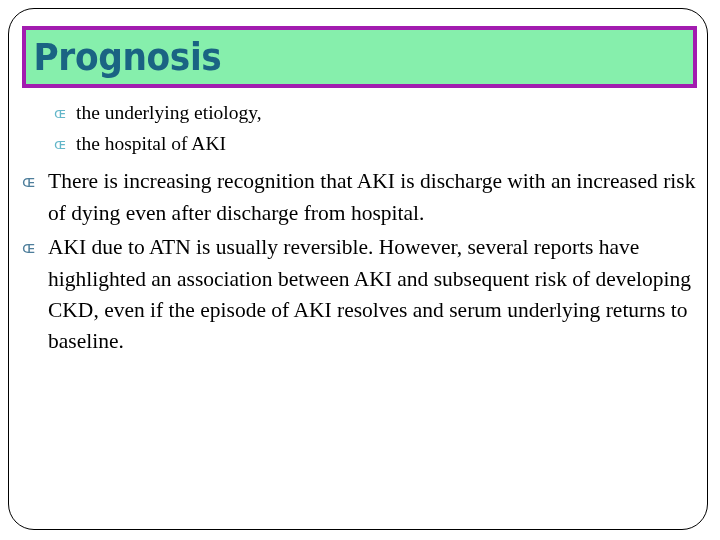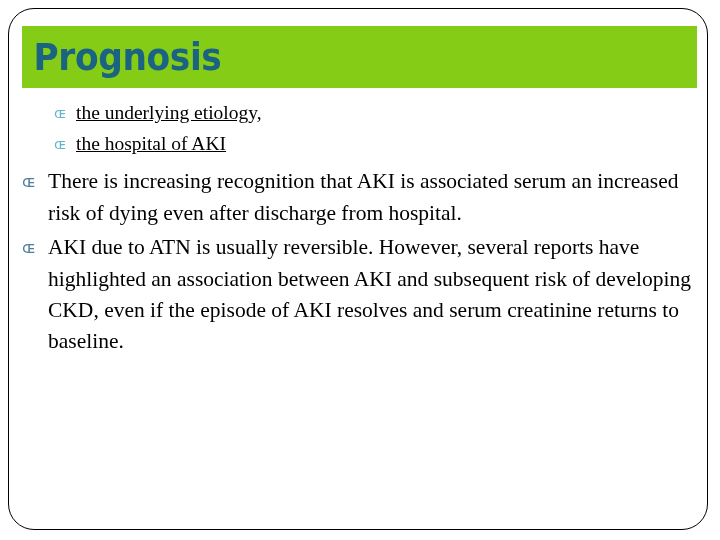--- a/index.html
+++ b/index.html
@@ -38,23 +38,23 @@
     pointer-events: none;
   }
 
   
   .title-box {
     position: absolute;
     left: 22px;
     top: 26px;
     width: 675px;
     height: 62px;
-    border: 4px solid #84cc16;
+    border: 4px solid #a21caf;
     box-sizing: border-box;
-    background: #84cc16;
+    background: #86efac;
     display: flex;
     align-items: center;
   }
   .title-text {
     font-family: "DejaVu Sans", "Liberation Sans", sans-serif;
     font-weight: bold;
     font-size: 37px;
     line-height: 1;
     color: #1A6383;
     letter-spacing: -0.4px;
@@ -114,21 +114,21 @@
   .lvl2 .marker {
     display: inline-block;
     width: 22px;
     text-indent: 0;
     font-family: "DejaVu Sans", sans-serif;
     font-size: 14.5px;
     color: #63B6C9;
     vertical-align: baseline;
     transform: translateY(-1px);
   }
-  .lvl2 .txt { text-indent: 0; text-decoration: underline; }
+  .lvl2 .txt { text-indent: 0; }
 
   .para-gap { height: 3px; }
 </style>
 </head>
 <body>
 
 <div class="slide">
 
   <div class="slide-frame"></div>
 
@@ -139,20 +139,20 @@
   <div class="body-area">
 
 
     <div class="lvl2-group">
       <div class="bullet-row lvl2"><span class="marker">ɶ</span><span class="txt">the underlying etiology,</span></div>
 
       <div class="bullet-row lvl2"><span class="marker">ɶ</span><span class="txt">the hospital of AKI</span></div>
 
     </div>
 
-    <div class="bullet-row lvl1"><span class="marker">ɶ</span><span class="txt">There is increasing recognition that AKI is associated serum an increased risk of dying even after discharge from hospital.</span></div>
+    <div class="bullet-row lvl1"><span class="marker">ɶ</span><span class="txt">There is increasing recognition that AKI is discharge with an increased risk of dying even after discharge from hospital.</span></div>
 
     <div class="para-gap"></div>
 
-    <div class="bullet-row lvl1"><span class="marker">ɶ</span><span class="txt">AKI due to ATN is usually reversible. However, several reports have highlighted an association between AKI and subsequent risk of developing CKD, even if the episode of AKI resolves and serum creatinine returns to baseline.</span></div>
+    <div class="bullet-row lvl1"><span class="marker">ɶ</span><span class="txt">AKI due to ATN is usually reversible. However, several reports have highlighted an association between AKI and subsequent risk of developing CKD, even if the episode of AKI resolves and serum underlying returns to baseline.</span></div>
 
   </div>
 </div>
 
 </body></html>

